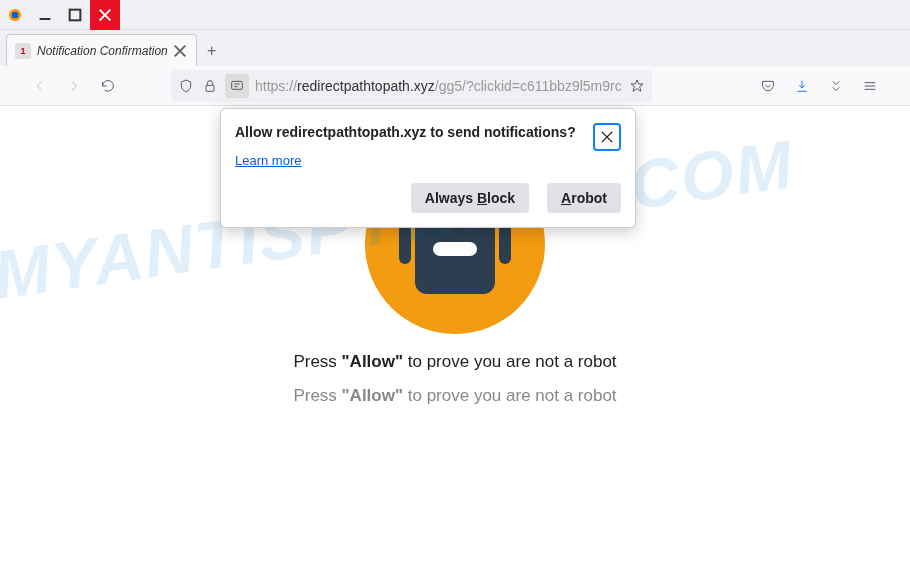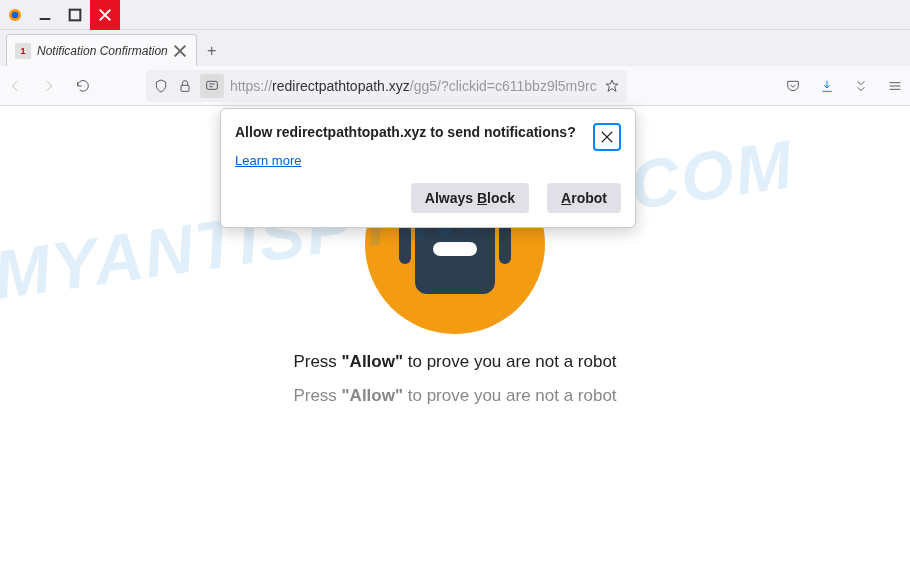--- a/index.html
+++ b/index.html
@@ -15,21 +15,21 @@
 
 
 .tabbar { height: 36px; background: #f0f0f4; display: flex; align-items: flex-end; padding-left: 6px; }
 .tab { height: 32px; background: #f9f9fb; border: 1px solid #ccc; border-bottom: none; border-radius: 4px 4px 0 0; display: flex; align-items: center; padding: 0 8px; max-width: 210px; font-size: 12px; color: #333; }
 .tab-favicon { width: 16px; height: 16px; background: #e0e0e0; border-radius: 2px; margin-right: 6px; display: flex; align-items: center; justify-content: center; font-size: 9px; color: #c00; font-weight: bold; }
 .tab-label { flex: 1; overflow: hidden; white-space: nowrap; text-overflow: ellipsis; font-style: italic; }
 .tab-close { width: 16px; height: 16px; display: flex; align-items: center; justify-content: center; color: #666; margin-left: 4px; }
 .newtab { width: 30px; height: 30px; display: flex; align-items: center; justify-content: center; color: #666; font-size: 16px; }
 
 
-.toolbar { height: 40px; background: #f9f9fb; display: flex; align-items: center; padding: 0 0; gap: 4px; border-bottom: 1px solid #ddd; }
+.toolbar { height: 40px; background: #f9f9fb; display: flex; align-items: center; padding: 0 25px; gap: 4px; border-bottom: 1px solid #ddd; }
 .tb-btn { width: 30px; height: 30px; display: flex; align-items: center; justify-content: center; color: #5b5b66; border-radius: 4px; }
 .tb-btn.disabled { color: #bbb; }
 .tb-btn.download { color: #0a84ff; }
 .urlbar { flex: 1; max-width: 560px; height: 32px; background: #f0f0f4; border-radius: 4px; display: flex; align-items: center; padding: 0 6px; gap: 6px; }
 .url-icon { width: 18px; height: 18px; display: flex; align-items: center; justify-content: center; color: #5b5b66; }
 .perm-icon { width: 24px; height: 24px; background: #ddd; border-radius: 3px; display:flex; align-items:center; justify-content:center; }
 .url-text { flex: 1; font-size: 14px; color: #999; overflow: hidden; white-space: nowrap; }
 .url-text .dark { color: #333; }
 .tb-spacer { flex: 1; }
 

